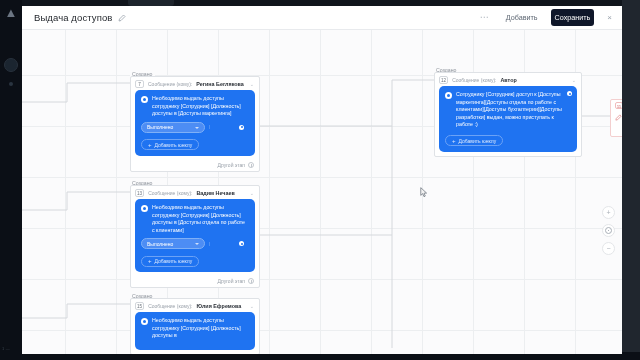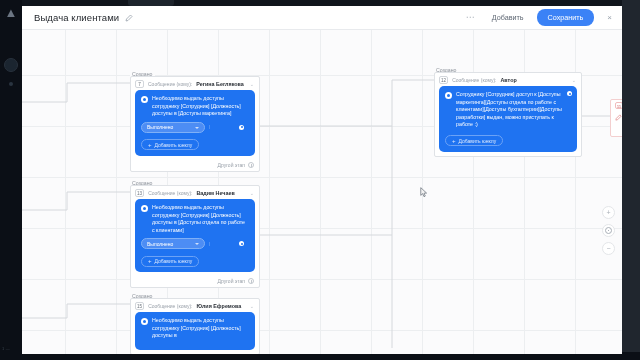--- a/index.html
+++ b/index.html
@@ -66,22 +66,22 @@
   .header-spacer { flex:1; }
   .header-actions { display:flex; align-items:center; gap:9px; }
   .ellipsis-btn {
     font-size:9px; color:#9aa3ad; line-height:1; padding:2px 3px; cursor:pointer;
     letter-spacing:1px;
   }
   .cancel-btn {
     font-size:7.2px; color:#5f6874; cursor:pointer; padding:3px 4px; white-space:nowrap;
   }
   .save-btn {
-    font-size:7.2px; color:#fff; background:#3b82f6; border-radius:8px;
-    padding:4px 11px; cursor:pointer; white-space:nowrap; font-weight:500;
+    font-size:7.2px; color:#fff; background:#0f172a; border-radius:3px;
+    padding:4px 4px; cursor:pointer; white-space:nowrap; font-weight:500;
   }
   .close-btn {
     font-size:8px; color:#9aa3ad; cursor:pointer; padding:2px 4px; line-height:1;
   }
 
   
   .canvas {
     position:absolute; left:0; top:24px; right:0; bottom:0;
     background-color:#fbfbfc;
     background-image:
@@ -224,21 +224,21 @@
     <div class="desk-left-foot">1 — 00:00:04</div>
   </div>
   <div class="desk-right"></div>
   <div class="desk-bottom"></div>
   <div class="chrome-tabstub"></div>
 
   <div id="app">
 
     <div class="header">
       <div class="title-wrap">
-        <span class="title">Выдача клиентами</span>
+        <span class="title">Выдача доступов</span>
         <span class="pencil-icon">
           <svg viewBox="0 0 16 16" fill="none" stroke="currentColor" stroke-width="1.6">
             <path d="M2 14l1-4 8-8 3 3-8 8-4 1z"></path>
           </svg>
         </span>
       </div>
       <div class="header-spacer"></div>
       <div class="header-actions">
         <div class="ellipsis-btn">⋯</div>
         <div class="cancel-btn">Добавить</div>

